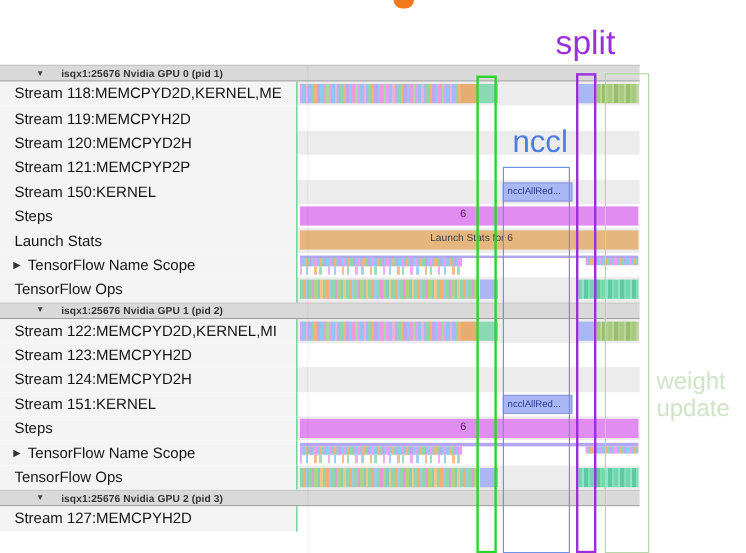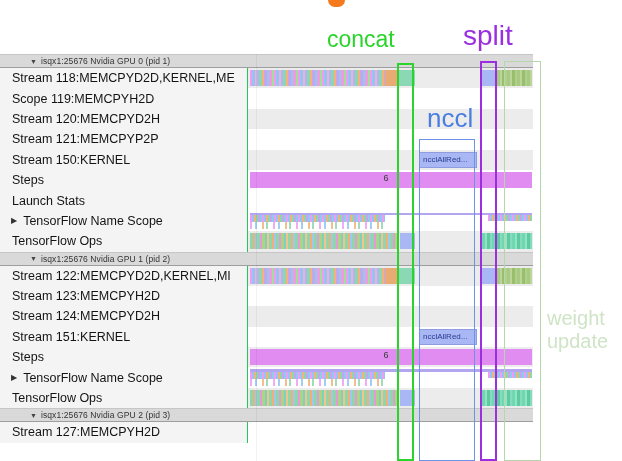--- a/index.html
+++ b/index.html
@@ -9,21 +9,21 @@
   }
   
   #grid{position:absolute;left:0;top:54px;width:622px;}
   .section-header{
     height:14px;width:533px;background:#d9d9d9;
     border-top:1px solid #c6c6c6;border-bottom:1px solid #9e9e9e;
     box-sizing:border-box;display:flex;align-items:center;
     font-size:8.5px;color:#333;
   }
   .section-header .tri{margin-left:30px;font-size:7px;color:#444;}
-  .section-header .htext{margin-left:4px;letter-spacing:.1px;}
+  .section-header .htext{margin-left:14px;letter-spacing:.1px;font-weight:bold;}
   .row{display:flex;height:20.4px;}
   .rlabel{
     width:248px;box-sizing:border-box;background:#f4f4f4;
     border-right:1px solid #22c55e;
     font-size:12.5px;color:#141414;display:flex;align-items:center;
     padding-left:12px;white-space:nowrap;overflow:hidden;text-align:center;
   }
   .rlabel .arrow{font-size:8px;color:#333;margin-right:6px;margin-left:5px;}
   .rtrack{position:relative;width:285px;background:#fff;}
   .row.alt .rtrack{background:#ececec;}
@@ -107,21 +107,21 @@
           <div class="seg s-stripes g-main"></div>
           <div class="seg s-orange"></div>
           <div class="seg s-teal"></div>
           <div class="seg s-split"></div>
           <div class="seg s-wustripes g-wu"></div>
         </div>
         <div class="rfill"></div>
       </div>
       <div class="row">
         <div class="rlabel">
-          <span>Scope 119:MEMCPYH2D</span>
+          <span>Stream 119:MEMCPYH2D</span>
         </div>
         <div class="rtrack"></div>
         <div class="rfill"></div>
       </div>
       <div class="row alt">
         <div class="rlabel">
           <span>Stream 120:MEMCPYD2H</span>
         </div>
         <div class="rtrack"></div>
         <div class="rfill"></div>
@@ -150,20 +150,24 @@
         </div>
         <div class="rtrack">
           <div class="seg s-steps"></div>
           <span class="steps-num">6</span>
         </div>
         <div class="rfill"></div>
       </div>
       <div class="row alt">
         <div class="rlabel">
           <span>Launch Stats</span>
+        </div>
+        <div class="rtrack">
+          <div class="seg s-launch"></div>
+          <span class="launch-text">Launch Stats for 6</span>
         </div>
         <div class="rfill"></div>
       </div>
       <div class="row">
         <div class="rlabel" style="padding-left: 6px;">
           <span class="arrow">▶</span>
           <span>TensorFlow Name Scope</span>
         </div>
         <div class="rtrack">
           <div class="ns-line"></div>
@@ -274,17 +278,16 @@
     </div>
   <div class="gridline"></div>
 
   <div id="marker-orange"></div>
 
   <div id="box-concat" class="ann-box"></div>
   <div id="box-split" class="ann-box"></div>
   <div id="box-nccl" class="ann-box"></div>
   <div id="box-wu" class="ann-box"></div>
 
-  <div id="lbl-concat" class="ann-label">concat</div>
   <div id="lbl-split" class="ann-label">split</div>
   <div id="lbl-nccl" class="ann-label">nccl</div>
   <div id="lbl-wu" class="ann-label">weight update</div>
 </div>
 
 </body></html>

